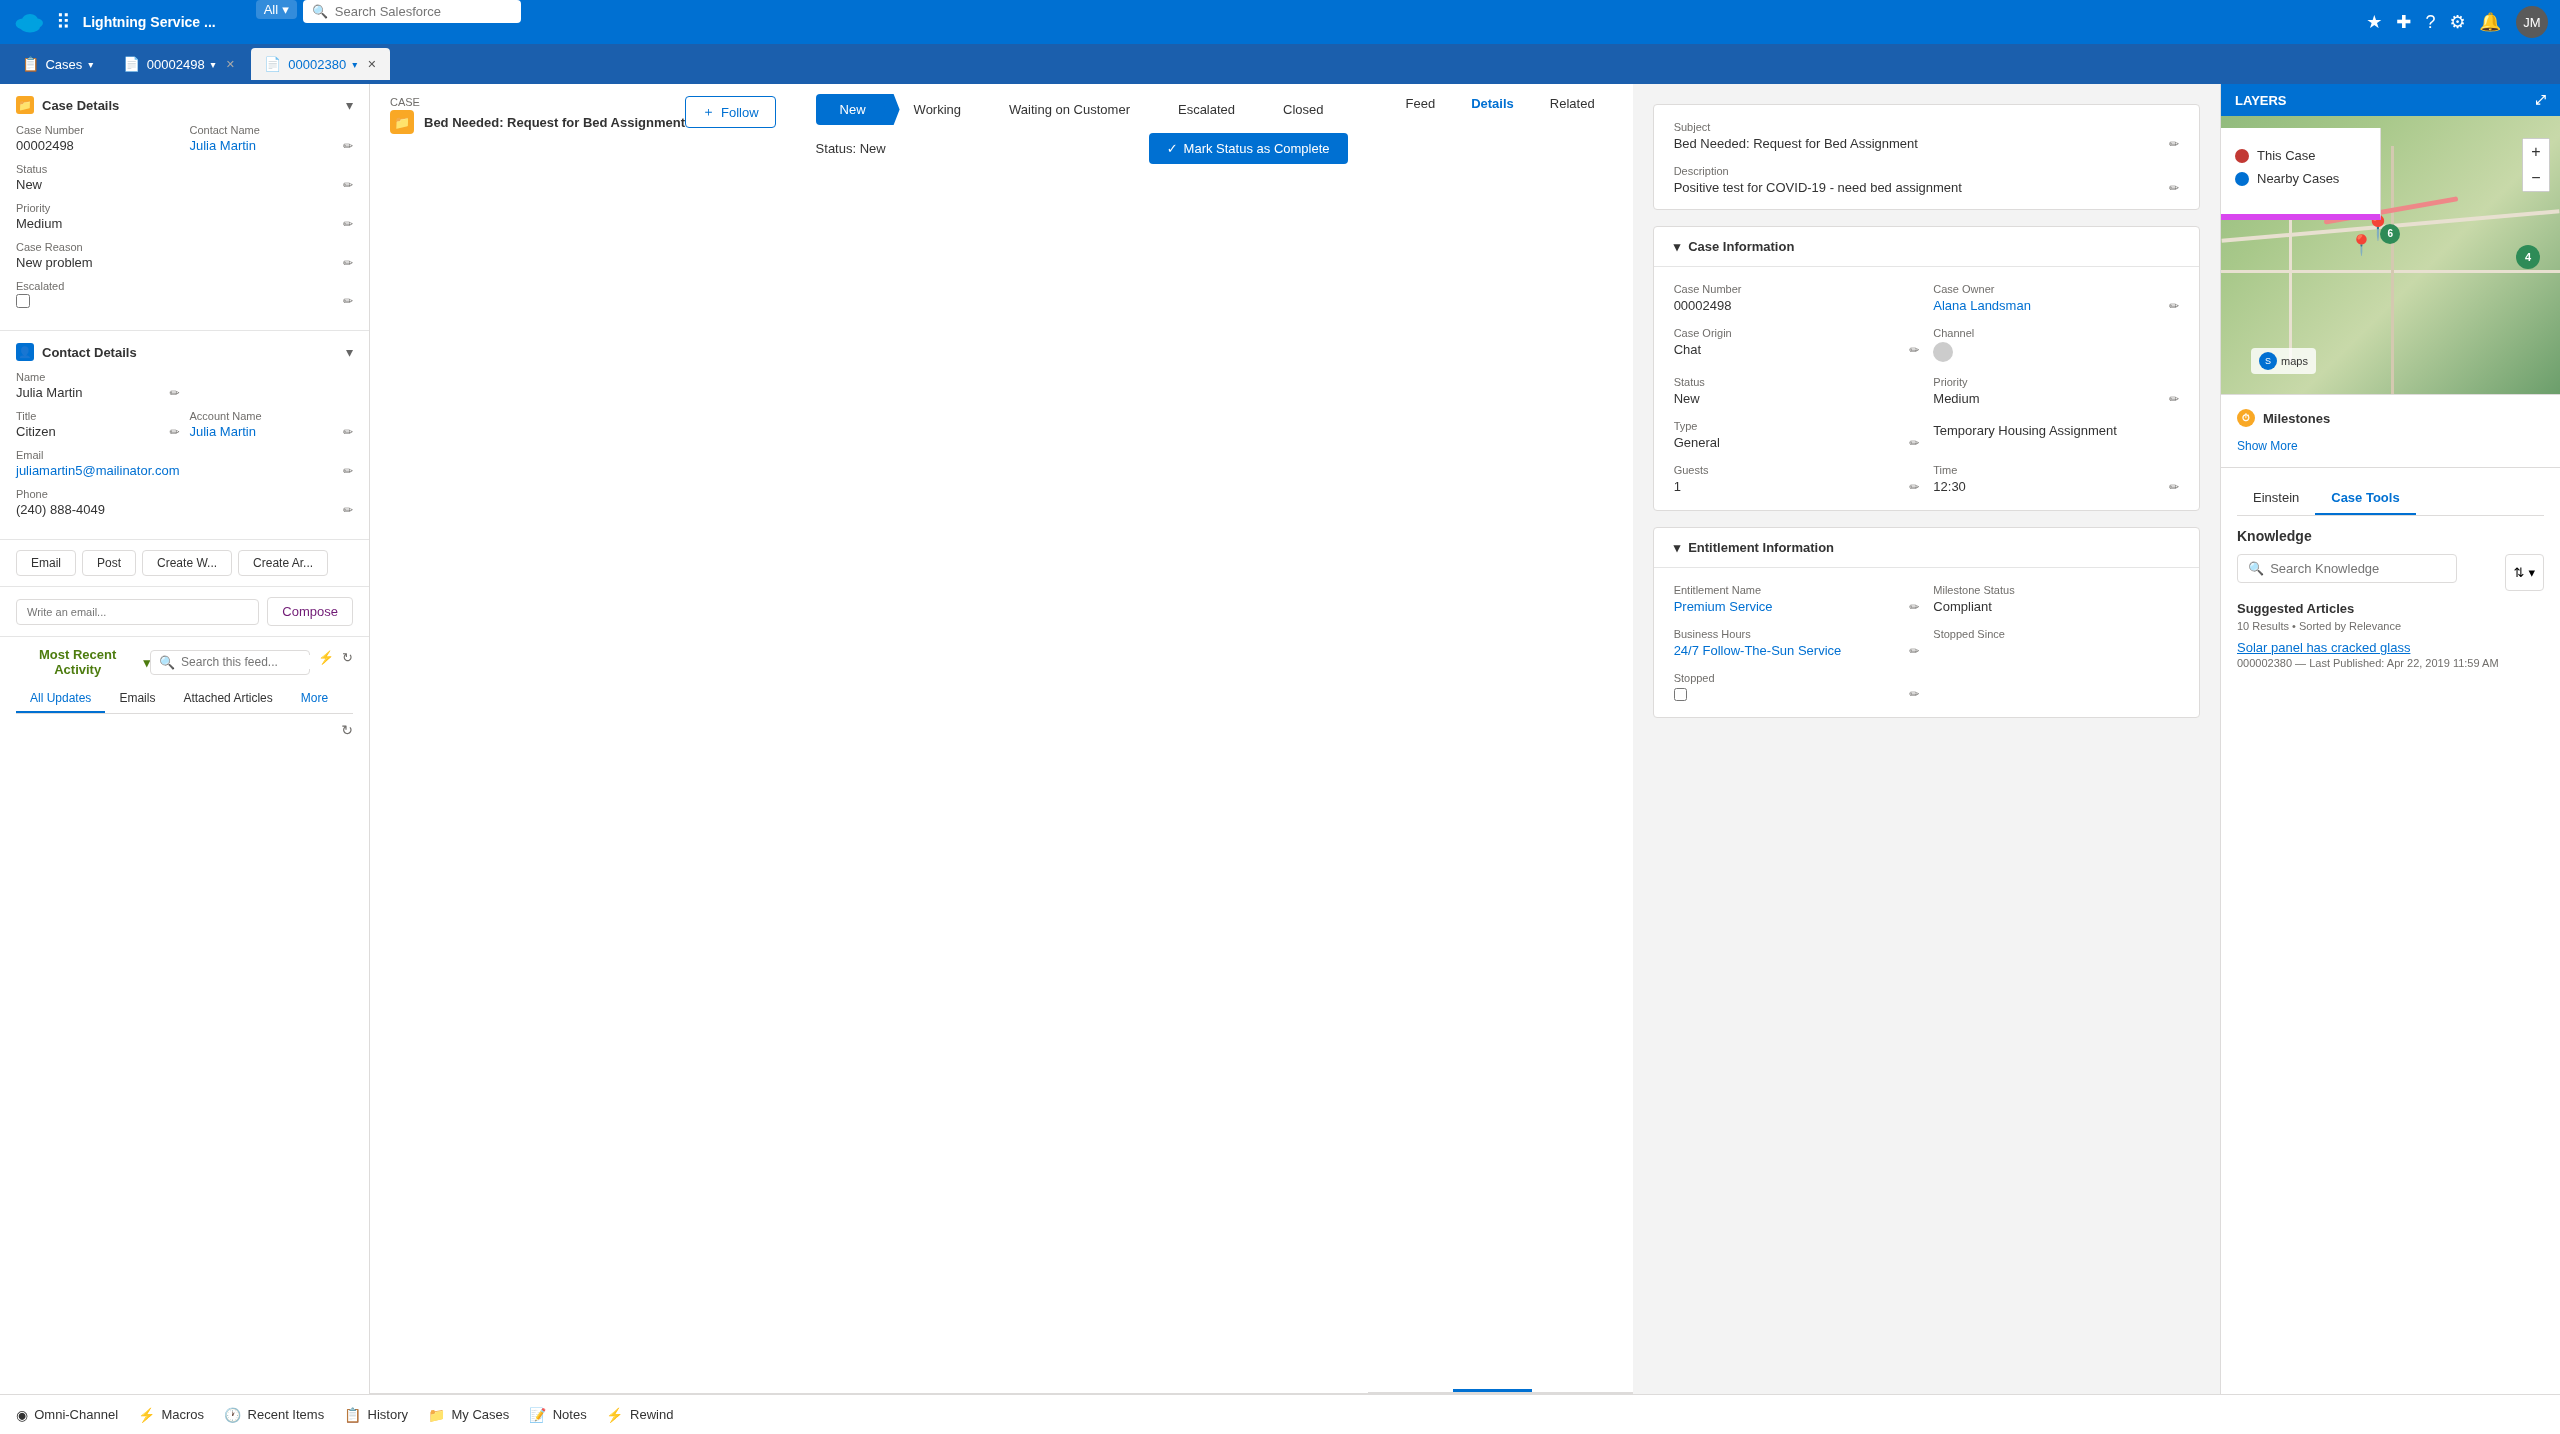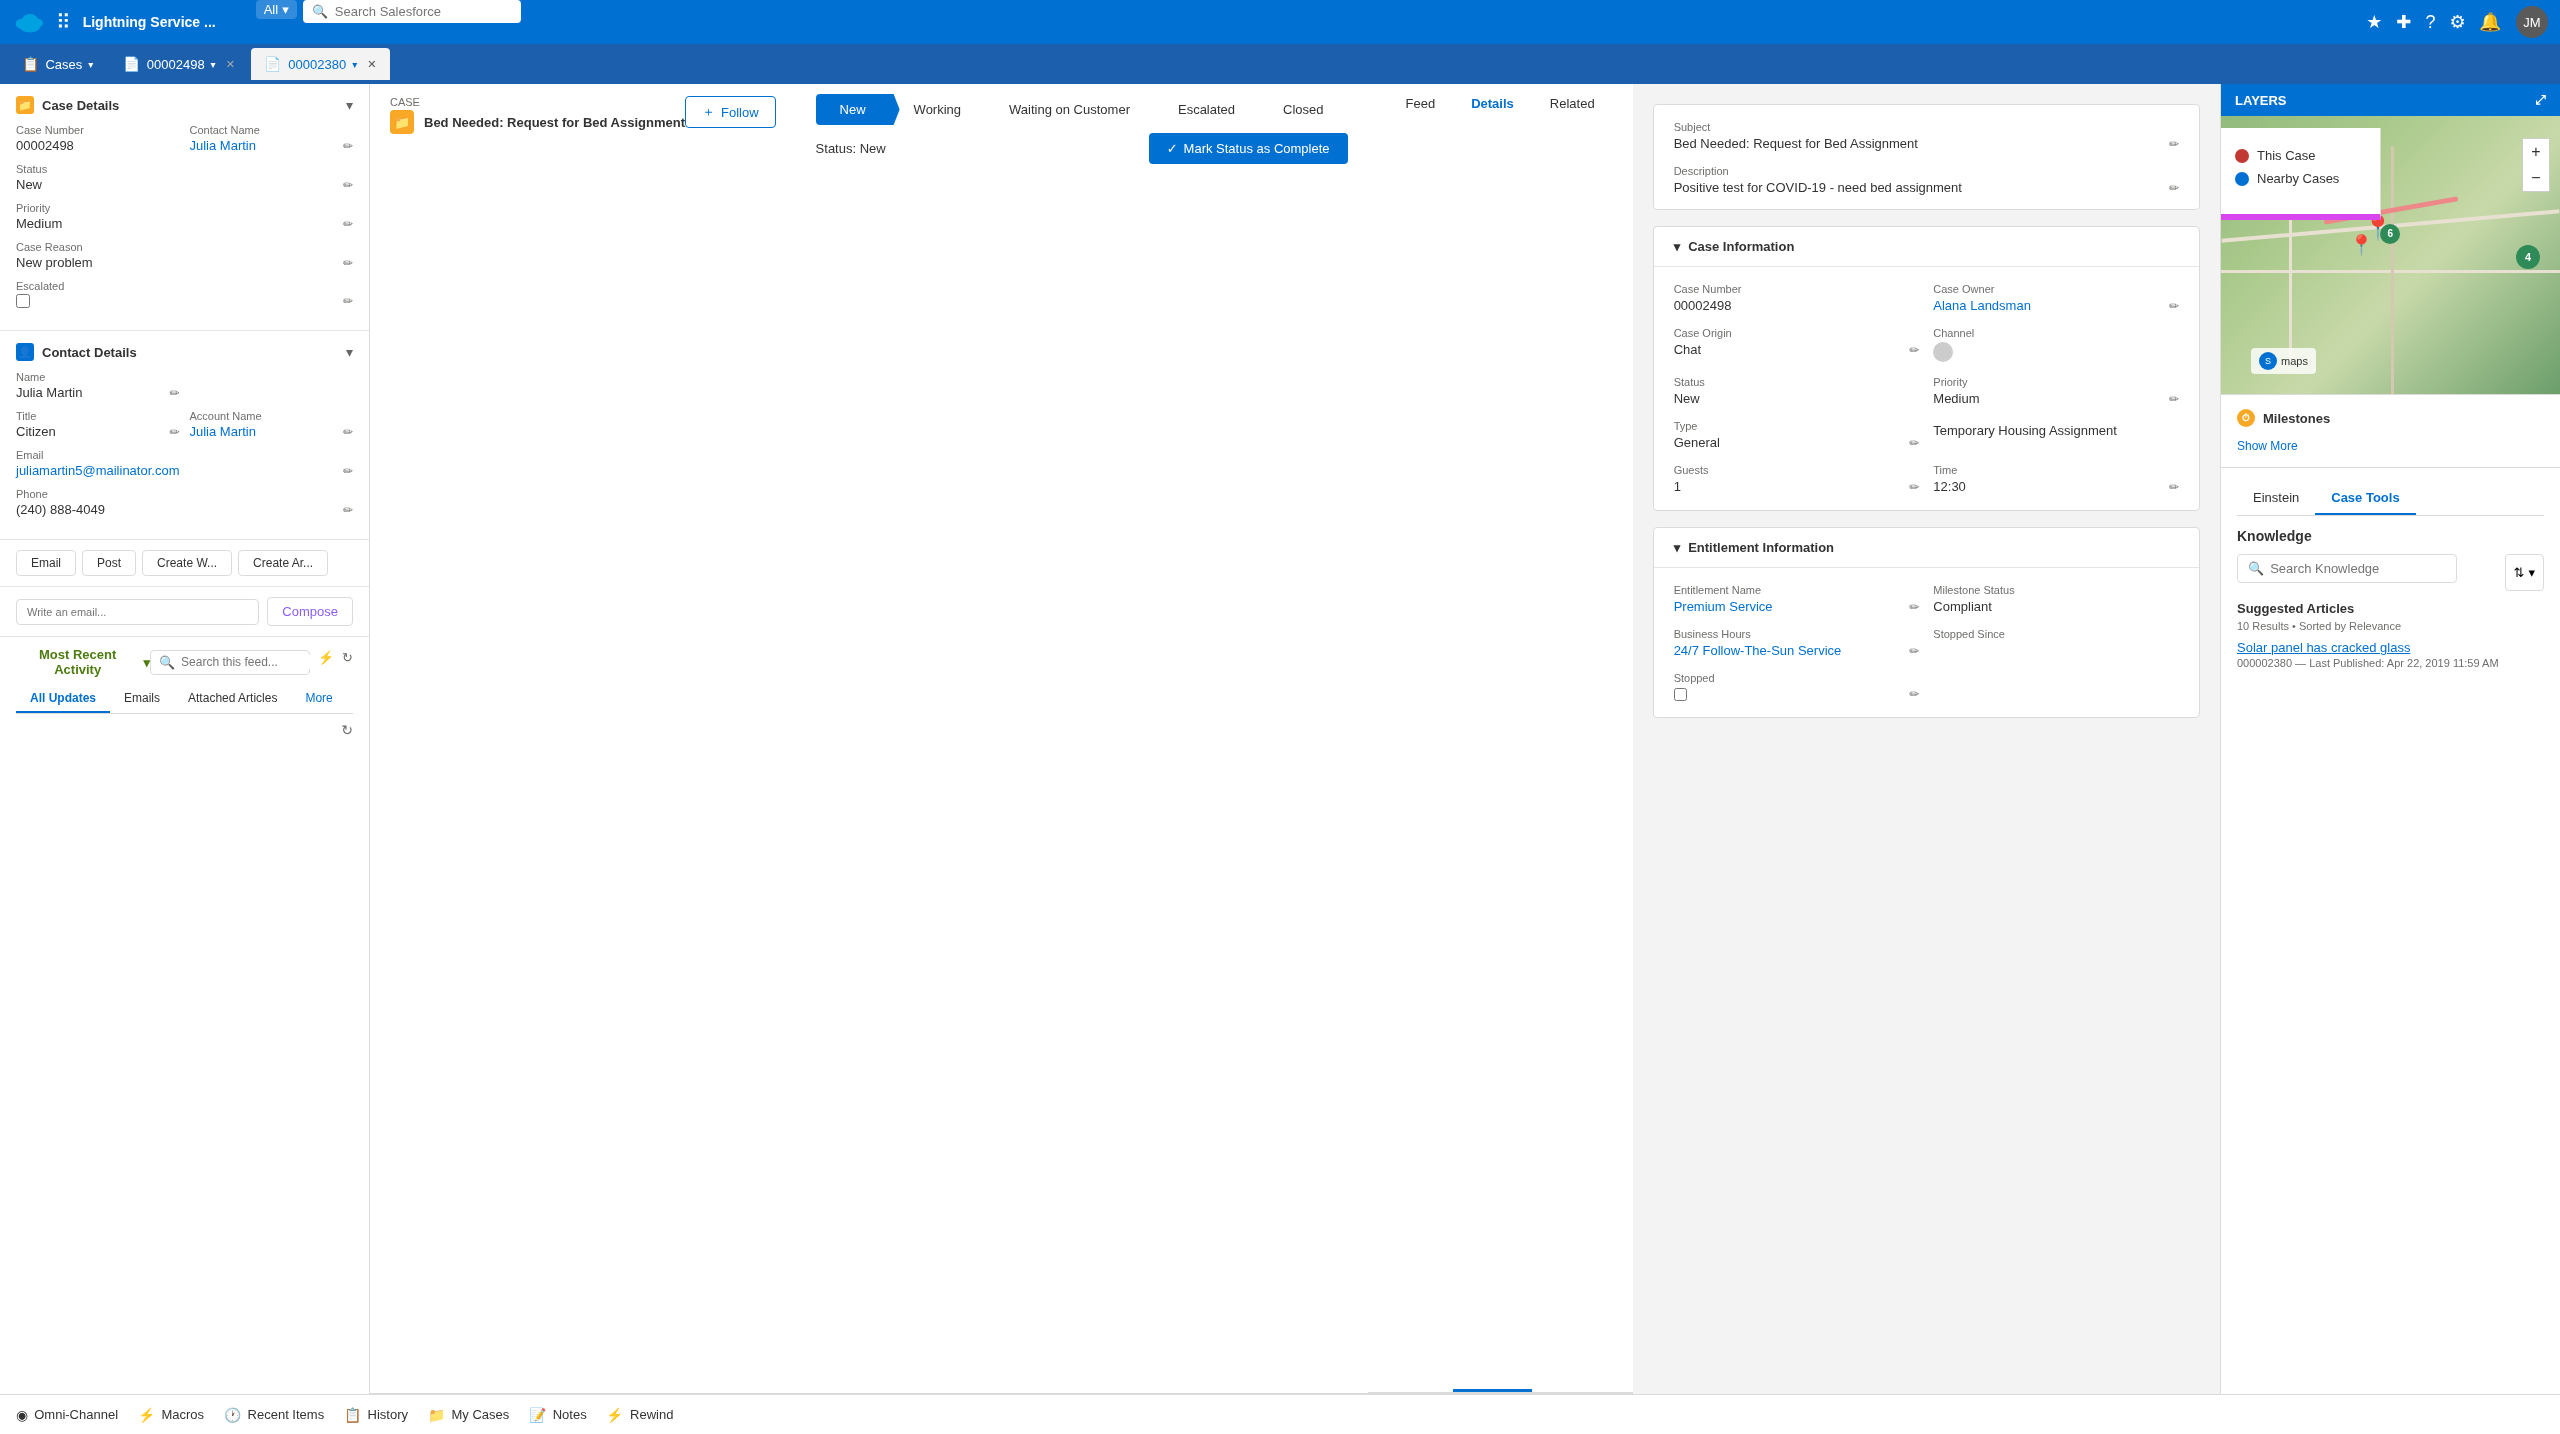--- a/index.html
+++ b/index.html
@@ -76,32 +76,32 @@
     .action-bar { display: flex; gap: 6px; padding: 10px 16px; border-bottom: 1px solid #e5e5e5; flex-wrap: wrap; }
     .action-btn {
       padding: 5px 14px; border: 1px solid #dddbda; border-radius: 4px;
       background: white; cursor: pointer; font-size: 12px; color: #333;
     }
 
     
     .email-compose { padding: 10px 16px; border-bottom: 1px solid #e5e5e5; }
     .email-input-row { display: flex; gap: 8px; align-items: center; }
     .email-input { flex: 1; border: 1px solid #dddbda; border-radius: 4px; padding: 6px 10px; font-size: 11px; color: #706e6b; }
-    .compose-btn { background: white; border: 1px solid #dddbda; border-radius: 4px; padding: 6px 14px; cursor: pointer; font-size: 13px; color: #8b5cf6; }
+    .compose-btn { background: white; border: 1px solid #dddbda; border-radius: 4px; padding: 6px 14px; cursor: pointer; font-size: 13px; color: #701a75; }
 
     
     .activity-section { padding: 10px 16px; flex: 1; }
     .activity-header { display: flex; align-items: center; justify-content: space-between; margin-bottom: 8px; }
     .activity-title { font-size: 13px; font-weight: 600; color: #4d7c0f; display: flex; align-items: center; gap: 4px; cursor: pointer; text-align: center; }
     .activity-actions { display: flex; gap: 8px; }
     .activity-search { display: flex; align-items: center; background: white; border: 1px solid #dddbda; border-radius: 4px; padding: 4px 8px; gap: 6px; width: 160px; }
     .activity-search input { border: none; outline: none; font-size: 12px; flex: 1; }
     .activity-tabs { display: flex; gap: 0; border-bottom: 1px solid #dddbda; margin-bottom: 8px; }
     .activity-tab { padding: 6px 14px; font-size: 12px; color: #333; cursor: pointer; border-bottom: 2px solid transparent; }
-    .activity-tab.active { color: #0070d2; border-bottom: 2px solid #0070d2; font-weight: 700; }
+    .activity-tab.active { color: #0070d2; border-bottom: 2px solid #0070d2; font-weight: 400; }
     .activity-more { color: #0070d2; font-size: 12px; cursor: pointer; }
 
     
     .center-panel { flex: 1; display: flex; overflow: hidden; }
 
     
     .case-header { background: white; border-bottom: 1px solid #dddbda; padding: 12px 20px; display: flex; align-items: flex-start; justify-content: space-between; }
     .case-label { font-size: 11px; color: #706e6b; text-transform: uppercase; margin-bottom: 2px; }
     .case-title { font-size: 18px; font-weight: 600; color: #333; display: flex; align-items: center; gap: 10px; }
     .case-title-icon { width: 24px; height: 24px; border-radius: 4px; background: #f9a825; display: flex; align-items: center; justify-content: center; color: white; font-size: 13px; }

